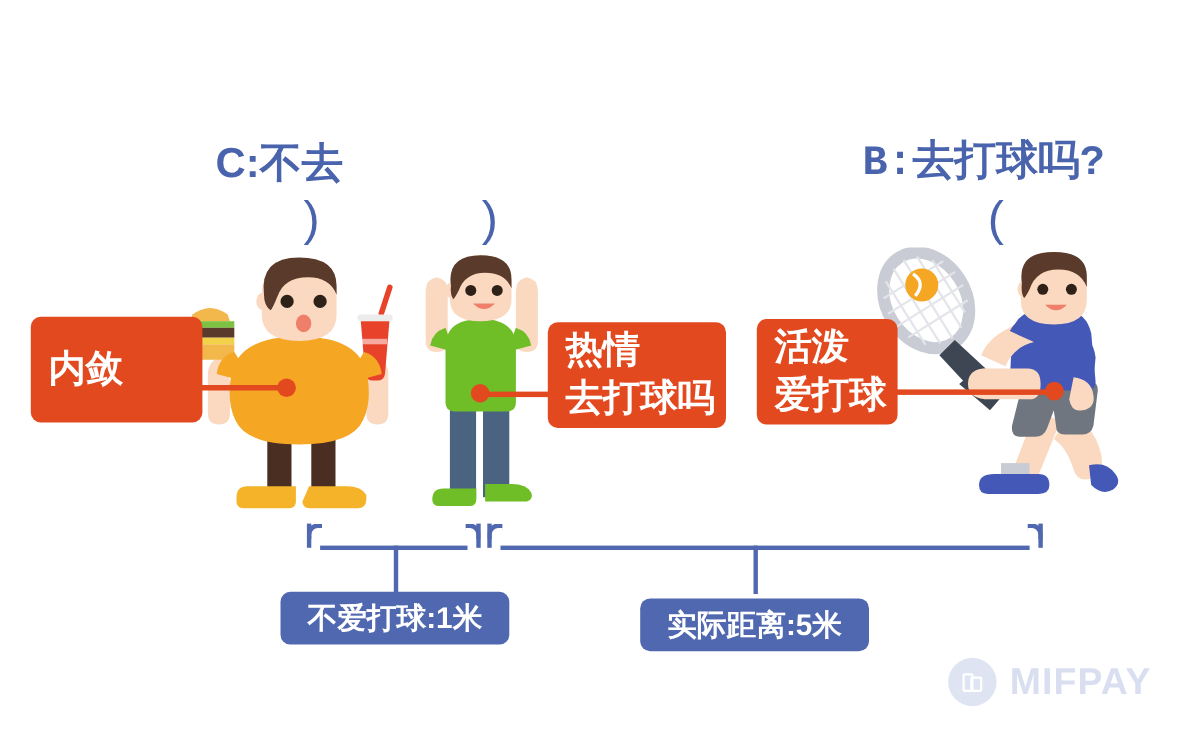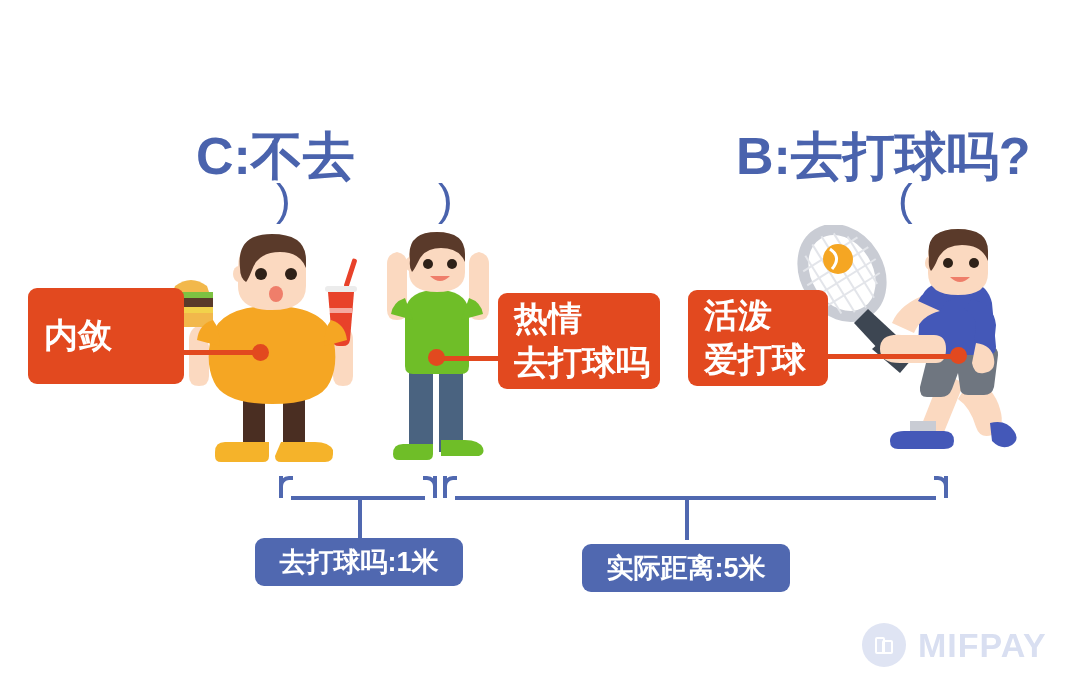--- a/index.html
+++ b/index.html
@@ -16,21 +16,21 @@
     height: 676px;
     background: #ffffff;
     overflow: hidden;
   }
 
   
   .heading {
     position: absolute;
     color: #4a63ad;
     font-weight: bold;
-    font-size: 52px;
+    font-size: 38px;
     letter-spacing: 0px;
     white-space: nowrap;
     line-height: 1;
   }
   .paren {
     position: absolute;
     color: #4a63ad;
     font-size: 44px;
     font-weight: 500;
     line-height: 1;
@@ -123,21 +123,21 @@
 </head>
 <body>
 
 <div id="stage">
 
   <div class="heading" style="left:196px; top:130px;">C:不去</div>
   <div class="paren" style="left:276px; top:178px;">)</div>
 
   <div class="paren" style="left:438px; top:178px;">)</div>
 
-  <div class="heading" style="left:736px; top:130px;">B:去打球吗?</div>
+  <div class="heading" style="left:784px; top:130px;font-family:Liberation Mono, monospace;">B:去打球吗?</div>
   <div class="paren" style="left:898px; top:178px;">(</div>
 
   <div class="figure" style="left:165px; top:228px; width:215px; height:250px;">
     <svg width="215" height="250" viewBox="0 0 215 250" xmlns="http://www.w3.org/2000/svg">
 
       <rect x="78" y="148" width="22" height="78" fill="#4a2e22"></rect>
       <rect x="118" y="148" width="22" height="78" fill="#4a2e22"></rect>
 
       <path d="M70 214 h34 v14 q0 6 -6 6 h-42 q-6 0 -6 -6 v-4 q0 -10 10 -10 z" fill="#f5b32a"></path>
       <path d="M116 214 h34 q14 0 18 8 v4 q0 8 -8 8 h-44 q-6 0 -6 -6 z" fill="#f5b32a"></path>
@@ -281,42 +281,42 @@
 
   <div class="trait-box" style="left:28px; top:288px; width:156px; height:96px;">
     <span class="l1">内敛</span>
   </div>
 
   <div class="trait-box" style="left:498px; top:293px; width:162px; height:96px;justify-content:center;">
     <span class="l1">热情</span>
     <span class="l2">去打球吗</span>
   </div>
 
-  <div class="trait-box" style="left:688px; top:290px; width:140px; height:96px;">
+  <div class="trait-box" style="left:688px; top:290px; width:128px; height:96px;">
     <span class="l1">活泼</span>
     <span class="l2">爱打球</span>
   </div>
 
   <div class="brk-corner corner-tl" style="left:279px; top:476px;"></div>
   <div class="brk-v" style="left:279px; top:476px; height:22px;"></div>
   <div class="brk-h" style="left:291px; top:496px; width:134px;"></div>
   <div class="brk-corner corner-tr" style="left:423px; top:476px;"></div>
   <div class="brk-v" style="left:433px; top:476px; height:22px;"></div>
   <div class="brk-v" style="left:358px; top:496px; height:44px;"></div>
-  <div class="dist-box" style="left:255px; top:538px; width:208px; height:48px;">去打球吗:1米</div>
+  <div class="dist-box" style="left:255px; top:538px; width:208px; height:48px;">不爱打球:1米</div>
 
   <div class="brk-corner corner-tl" style="left:443px; top:476px;"></div>
   <div class="brk-v" style="left:443px; top:476px; height:22px;"></div>
   <div class="brk-h" style="left:455px; top:496px; width:481px;"></div>
   <div class="brk-corner corner-tr" style="left:934px; top:476px;"></div>
   <div class="brk-v" style="left:944px; top:476px; height:22px;"></div>
   <div class="brk-v" style="left:685px; top:496px; height:44px;"></div>
   <div class="dist-box" style="left:582px; top:544px; width:208px; height:48px;">实际距离:5米</div>
 
-  <div id="watermark" style="left:862px; top:598px;margin-top:25px;">
+  <div id="watermark" style="left:862px; top:598px;">
     <div id="wm-circle">
       <svg width="24" height="24" viewBox="0 0 24 24" xmlns="http://www.w3.org/2000/svg">
         <rect x="4" y="5" width="8" height="15" rx="1" fill="none" stroke="#ffffff" stroke-width="2"></rect>
         <rect x="11" y="8" width="9" height="12" rx="1" fill="none" stroke="#ffffff" stroke-width="2"></rect>
       </svg>
     </div>
     <div id="wm-text">MIFPAY</div>
   </div>
 
 </div>

